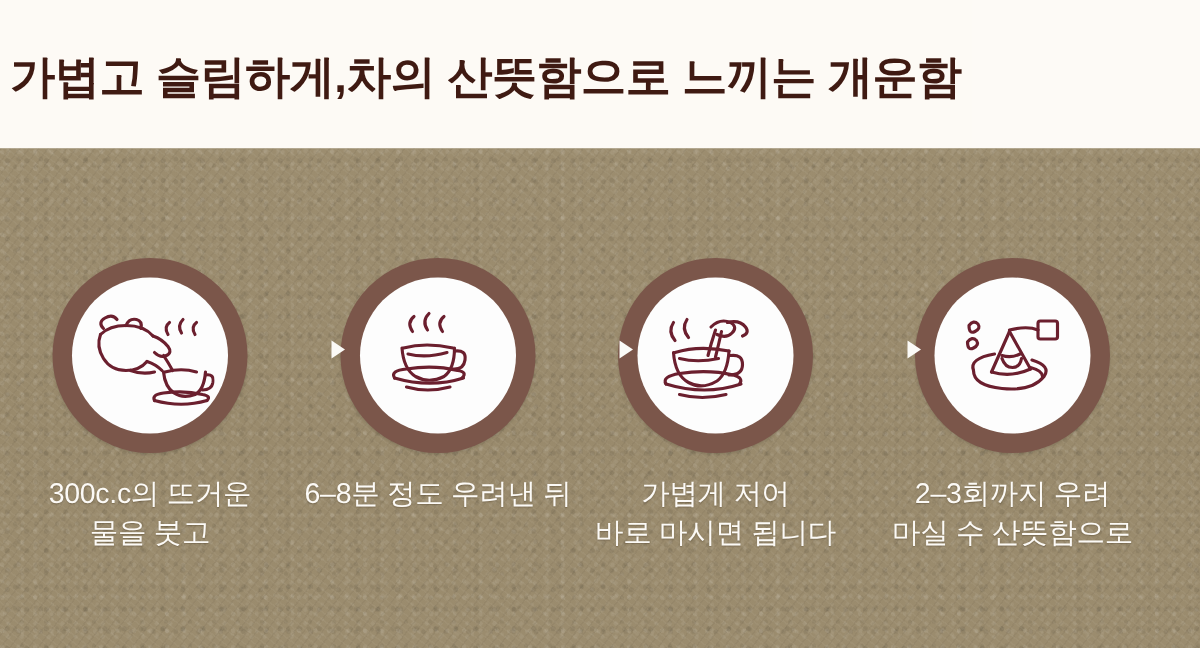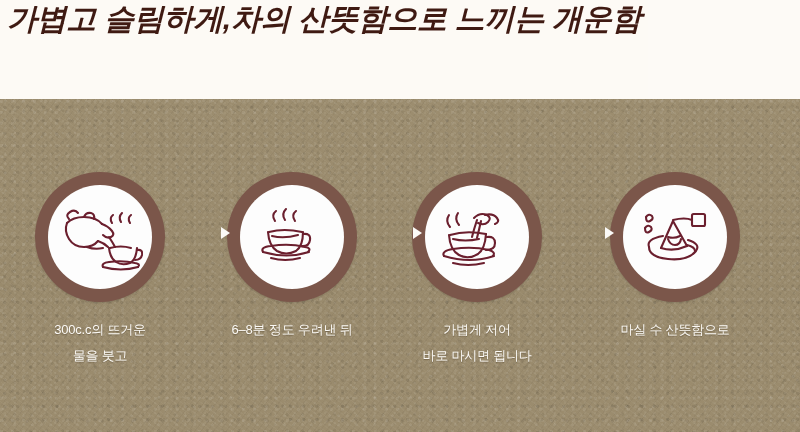--- a/index.html
+++ b/index.html
@@ -22,22 +22,22 @@
 
   
   .header {
     position: absolute;
     left: 0;
     top: 0;
     width: 648px;
     height: 99px;
     background: #fdfaf5;
     display: flex;
+    align-items: center;
     justify-content: center;
-    font-style: italic;
   }
   .headline {
     color: #3f1a12;
     font-size: 30px;
     font-weight: bold;
     letter-spacing: -0.3px;
     white-space: nowrap;
     line-height: 1;
     margin-top: 4px;
   }
@@ -133,21 +133,21 @@
   .arrow-1 { left: 413px; }
   .arrow-2 { left: 605px; }
 
   .caption {
     position: absolute;
     left: 0;
     top: 218px;
     width: 196px;
     text-align: center;
     color: #fcfaf6;
-    font-size: 13px;
+    font-size: 19px;
     line-height: 26px;
     letter-spacing: -0.2px;
     text-shadow: 0 1px 1px rgba(60,45,25,0.35);
   }
   .caption .line {
     display: block;
     white-space: nowrap;
   }
 </style>
 </head>
@@ -253,20 +253,21 @@
             <path d="M26 45 q13 4 26 -2"></path>
             <path d="M33 34 q6 2 12 -1"></path>
             <path d="M33 36 q2 6 7 6 q5 0 6 -6"></path>
             <path d="M14 44 q-3 -8 14 -11"></path>
             <path d="M14 44 q0 10 19 12 q20 2 28 -8 q5 -7 -8 -11"></path>
             <path d="M52 42 q8 2 8 6"></path>
           </svg>
         </div>
       </div>
       <div class="caption">
+        <span class="line">2–3회까지 우려</span>
         <span class="line">마실 수 산뜻함으로</span>
       </div>
     </div>
 
     <div class="arrow arrow-0"></div>
     <div class="arrow arrow-1"></div>
     <div class="arrow arrow-2"></div>
 
   </div>
 </div>

